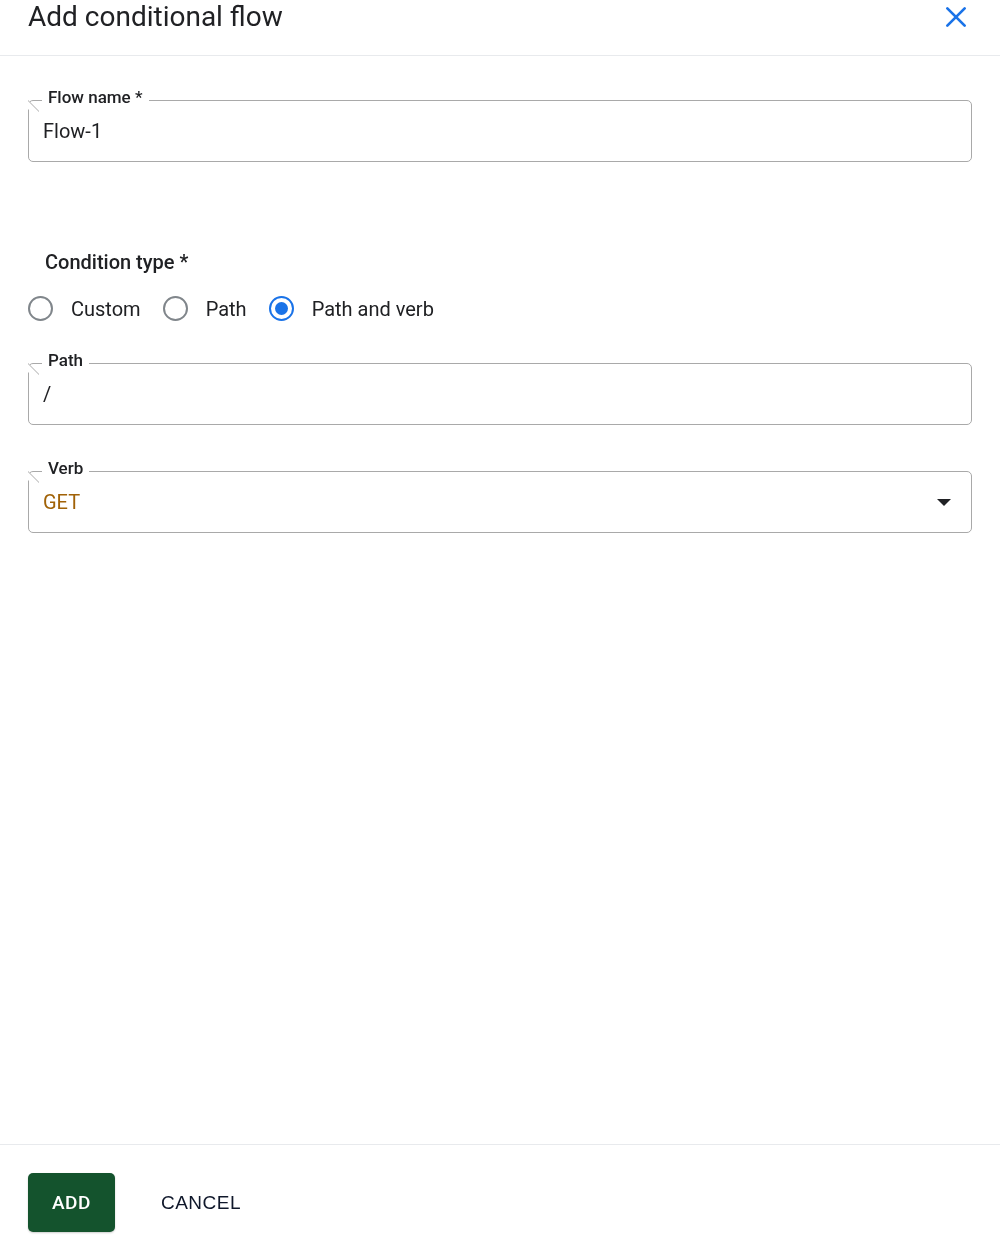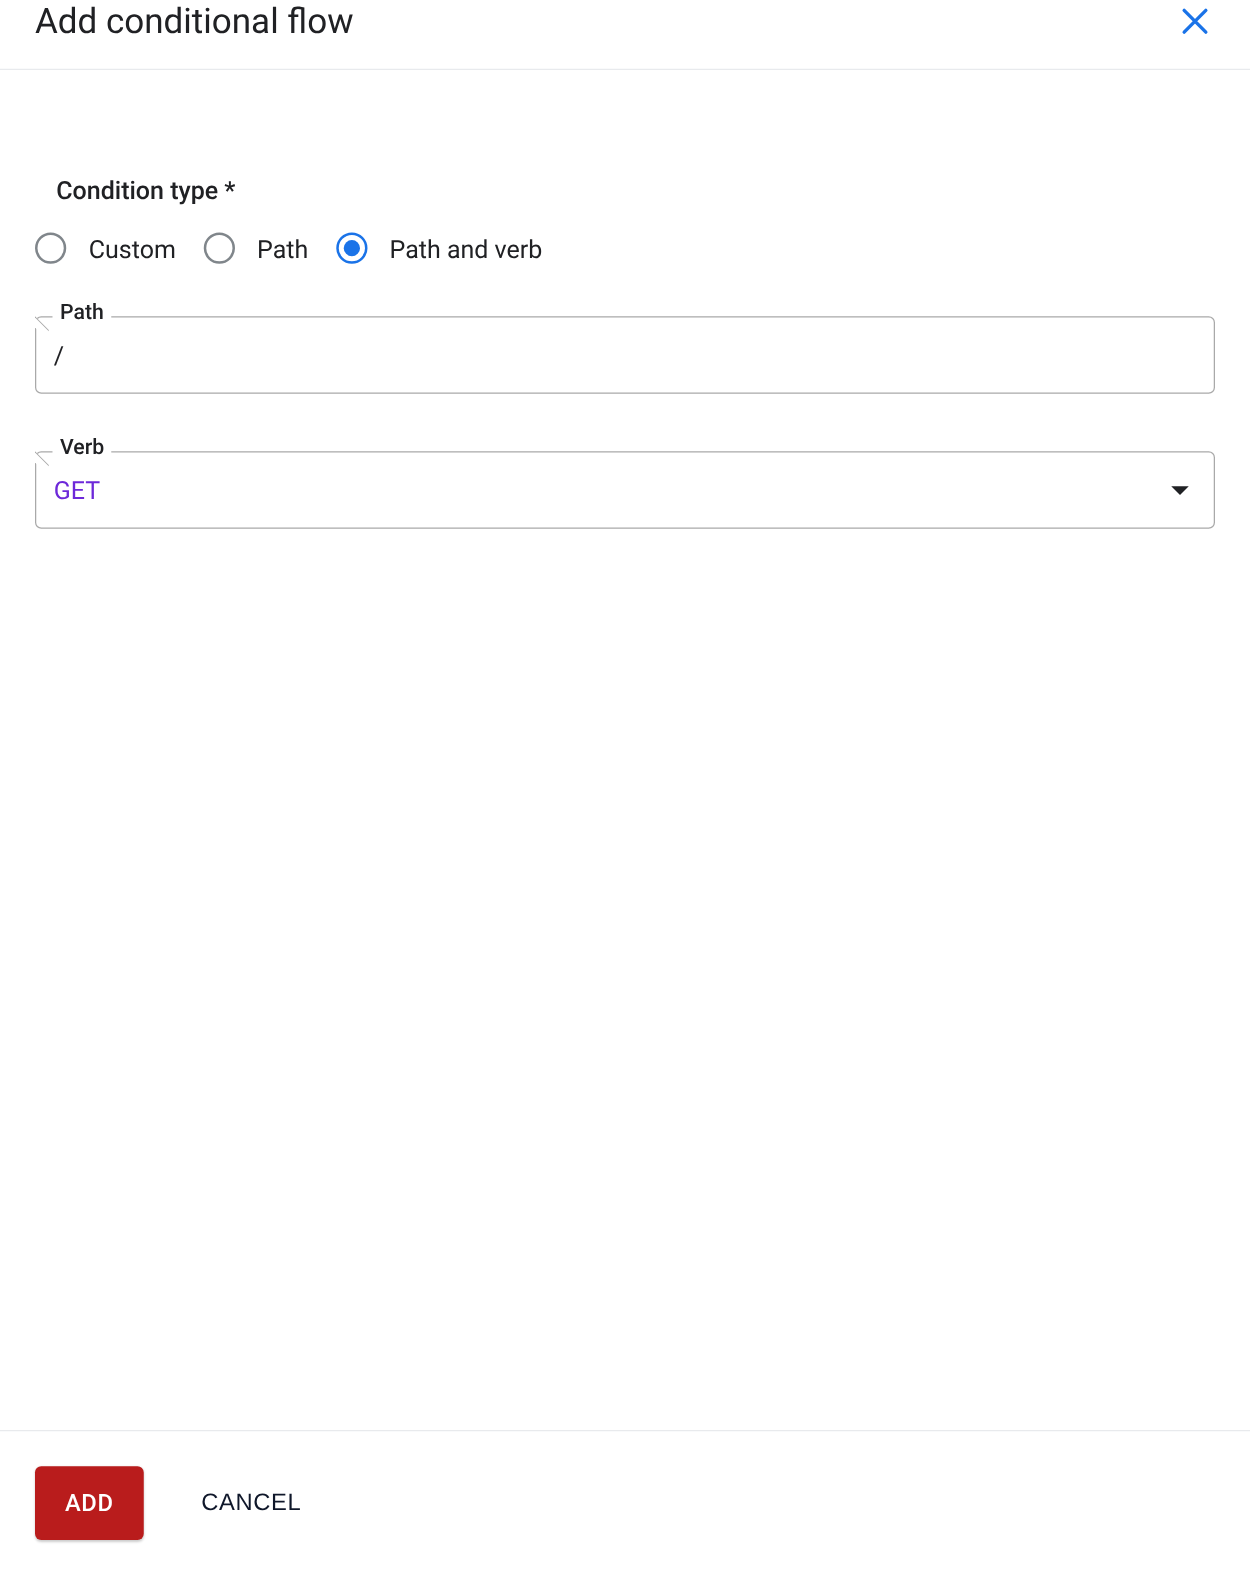--- a/index.html
+++ b/index.html
@@ -189,21 +189,21 @@
     .select-container {
       display: flex;
       align-items: center;
       justify-content: space-between;
       padding: 18px 20px 18px 14px;
       cursor: pointer;
     }
 
     .select-value {
       font-size: 20px;
-      color: #6d28d9;
+      color: #a16207;
     }
 
     .dropdown-arrow {
       width: 0;
       height: 0;
       border-left: 7px solid transparent;
       border-right: 7px solid transparent;
       border-top: 7px solid #202124;
     }
 
@@ -213,21 +213,21 @@
       left: 0;
       right: 0;
       border-top: 1px solid #e8eaed;
       padding: 28px 28px;
       display: flex;
       align-items: center;
       gap: 40px;
     }
 
     .btn-primary {
-      background: #b91c1c;
+      background: #14532d;
       color: #fff;
       border: none;
       border-radius: 5px;
       padding: 18px 24px;
       font-size: 19px;
       font-weight: 500;
       letter-spacing: 0.5px;
       cursor: pointer;
       font-family: inherit;
       box-shadow: 0 1px 2px rgba(0,0,0,0.2);
@@ -256,20 +256,26 @@
   <div class="header-title">Add conditional flow</div>
   <button class="close-btn">
     <svg viewBox="0 0 24 24" fill="none">
       <path d="M4 4 L20 20 M20 4 L4 20" stroke-linecap="round"></path>
     </svg>
   </button>
 </div>
 
 <div class="content">
 
+  <div class="field-container">
+    <span class="floating-label">Flow name *</span>
+    <div class="field-border tilted-corner">
+      <input type="text" class="text-input" value="Flow-1" style="">
+    </div>
+  </div>
 
 
   <div style="height:40px"></div>
 
   <div class="section-label">Condition type *</div>
 
   <div class="radio-group">
     <div class="radio-option">
       <span class="radio-circle"></span>
       <span class="radio-label">Custom</span>

